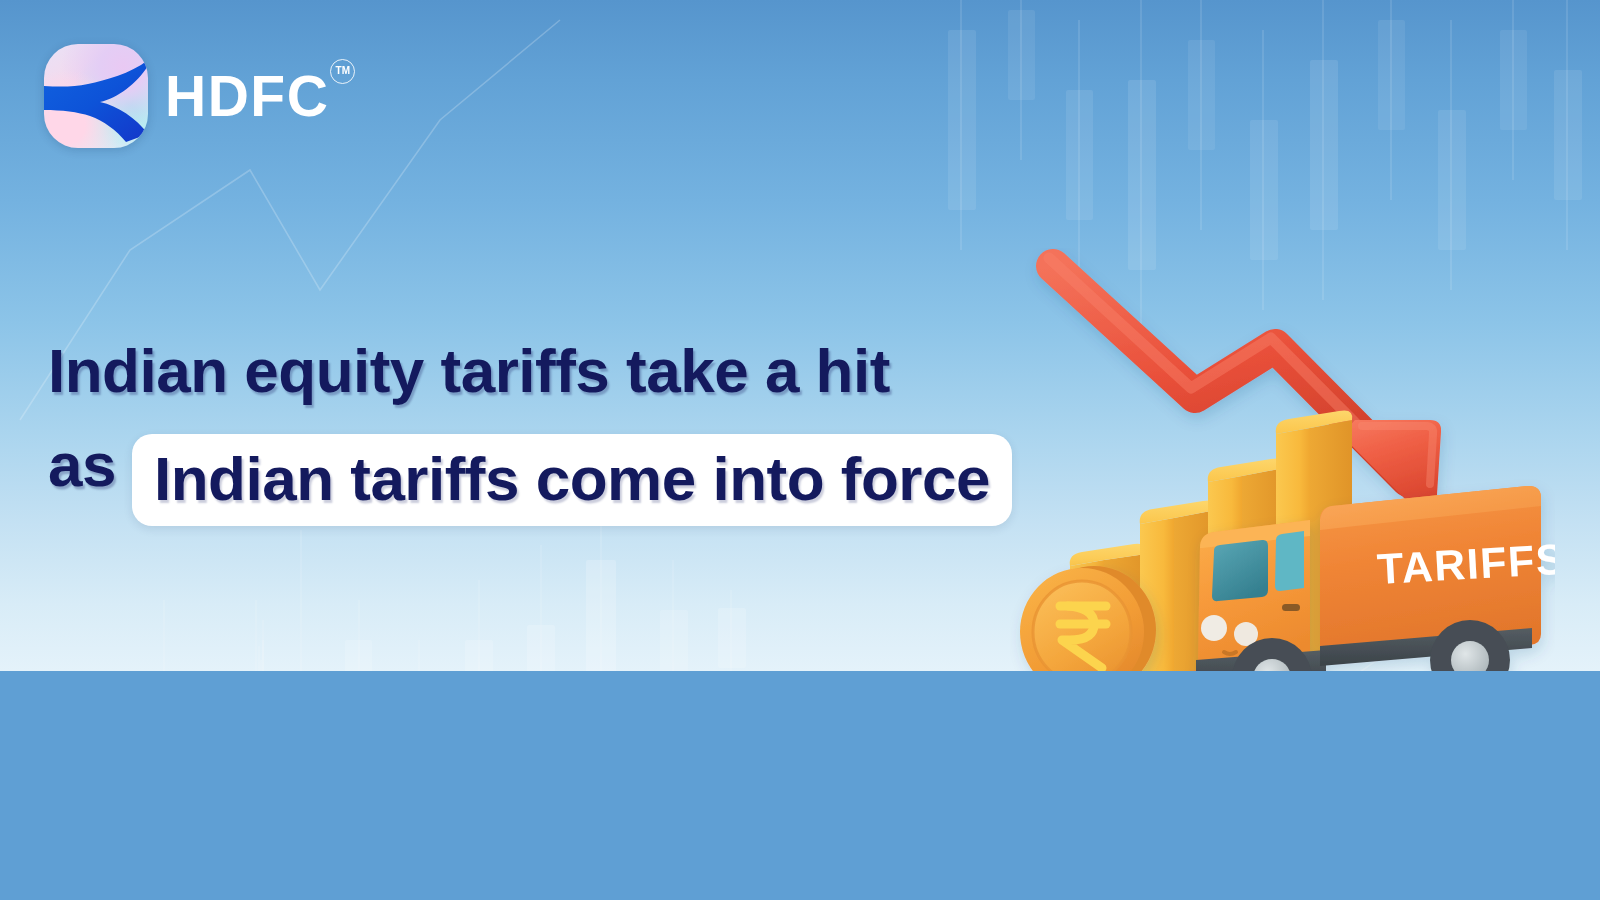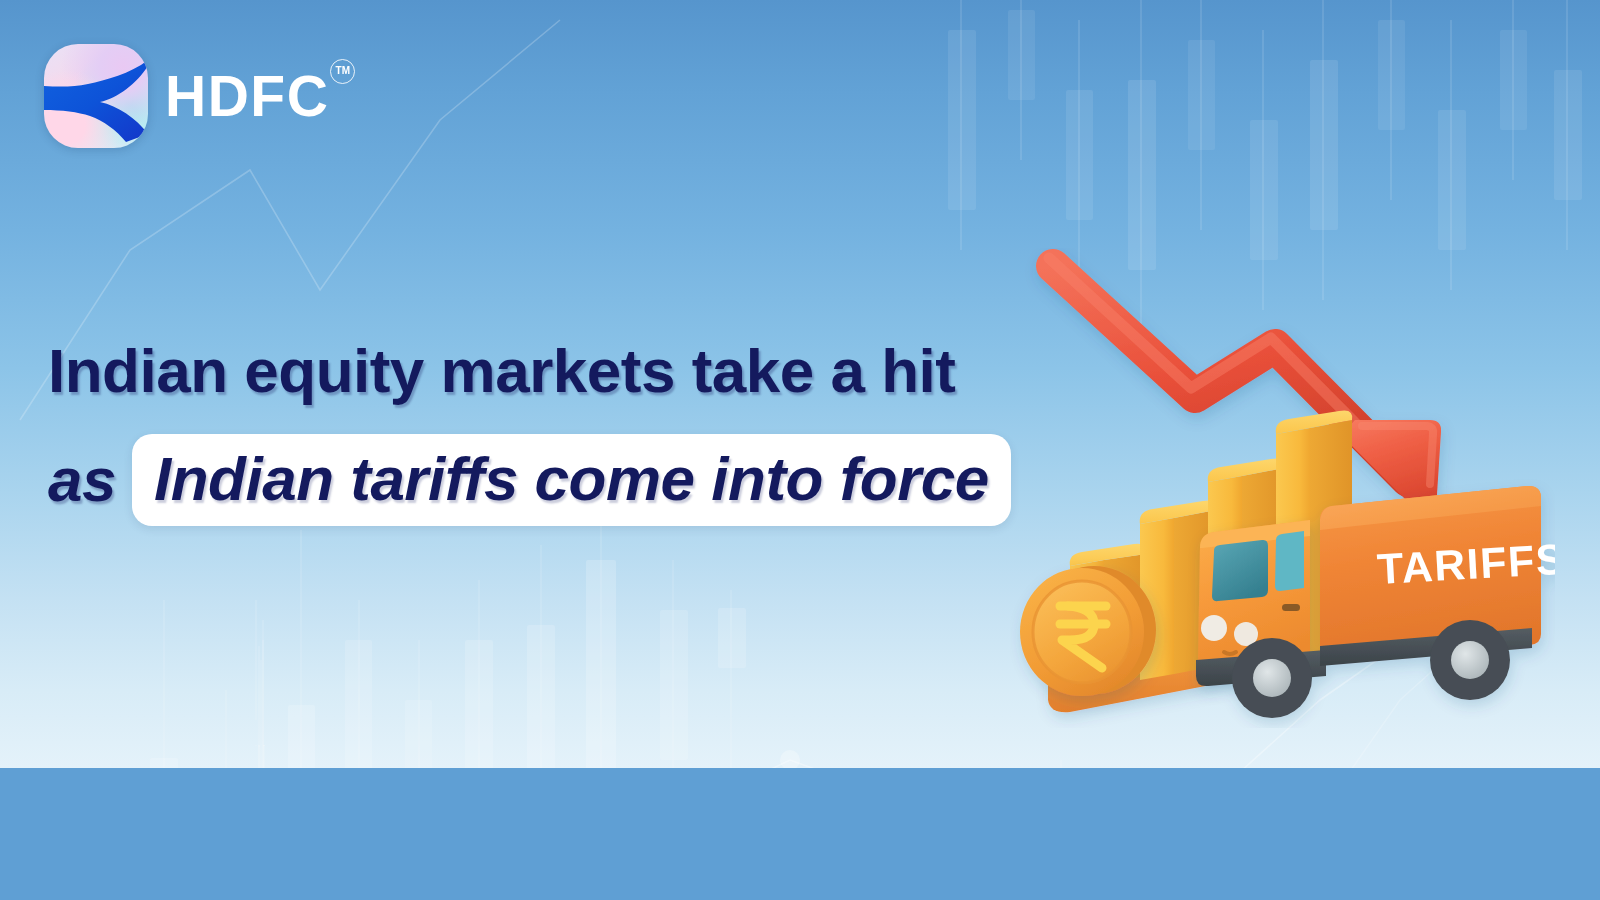--- a/index.html
+++ b/index.html
@@ -5,21 +5,21 @@
   * { margin:0; padding:0; box-sizing:border-box; }
   html, body { width:1600px; height:900px; overflow:hidden; }
   body {
     font-family:"Liberation Sans", sans-serif;
     background:#5f9fd4;
   }
 
   
   #stage {
     position:relative;
-    width:1600px; height:768px;
+    width:1600px; height:671px;
     overflow:hidden;
     background:linear-gradient(180deg,
         #5695cd 0%,
         #62a2d6 12%,
         #74b2e0 30%,
         #8cc4e8 48%,
         #a9d4ee 64%,
         #c4e1f3 78%,
         #d8ecf7 90%,
         #e4f2fa 100%);
@@ -96,24 +96,23 @@
     font-size:62px;
     font-weight:700;
     color:#141a5e;
     letter-spacing:-0.5px;
     text-shadow:2px 3px 2px rgba(20,26,94,0.28);
     white-space:nowrap;
   }
   #hl-line-1 { margin-bottom:32px; line-height:1.0; }
   #hl-line-2 {
     display:flex;
-    align-items:center;
+    align-items:flex-start;
     gap:0px;
     line-height:1.0;
-    font-style:italic;
   }
   #hl-prefix { margin-right:16px; }
   #hl-highlight {
     background:#ffffff;
     border-radius:20px;
     padding:14px 22px 16px 22px;
     display:inline-block;
     box-shadow:0 3px 10px rgba(20,40,80,0.10);
     text-shadow:2px 3px 2px rgba(20,26,94,0.22);
   }
@@ -227,21 +226,21 @@
         <path d="M104,16 C86,30 62,36 44,40 C30,43 16,43 0,42 L0,66 C18,66 34,68 46,72 C60,77 72,86 82,98 L104,90 C92,74 74,62 56,58 C74,54 92,40 104,22 Z" fill="url(#swoosh)"></path>
       </svg>
     </div>
     <div id="logo-text">
       <span class="ln">HDFC</span>
       <span id="tm-badge">TM</span>
     </div>
   </div>
 
   <div id="headline">
-    <div id="hl-line-1" class="hl-line">Indian equity markets take a hit</div>
+    <div id="hl-line-1" class="hl-line">Indian equity tariffs take a hit</div>
     <div id="hl-line-2" class="hl-line">
       <span id="hl-prefix">as</span>
       <span id="hl-highlight">Indian tariffs come into force</span>
     </div>
   </div>
 
   <div id="illustration">
     <svg viewBox="0 0 545 480" xmlns="http://www.w3.org/2000/svg">
       <defs>
         <linearGradient id="gRed" x1="0" y1="0" x2="0.3" y2="1">

